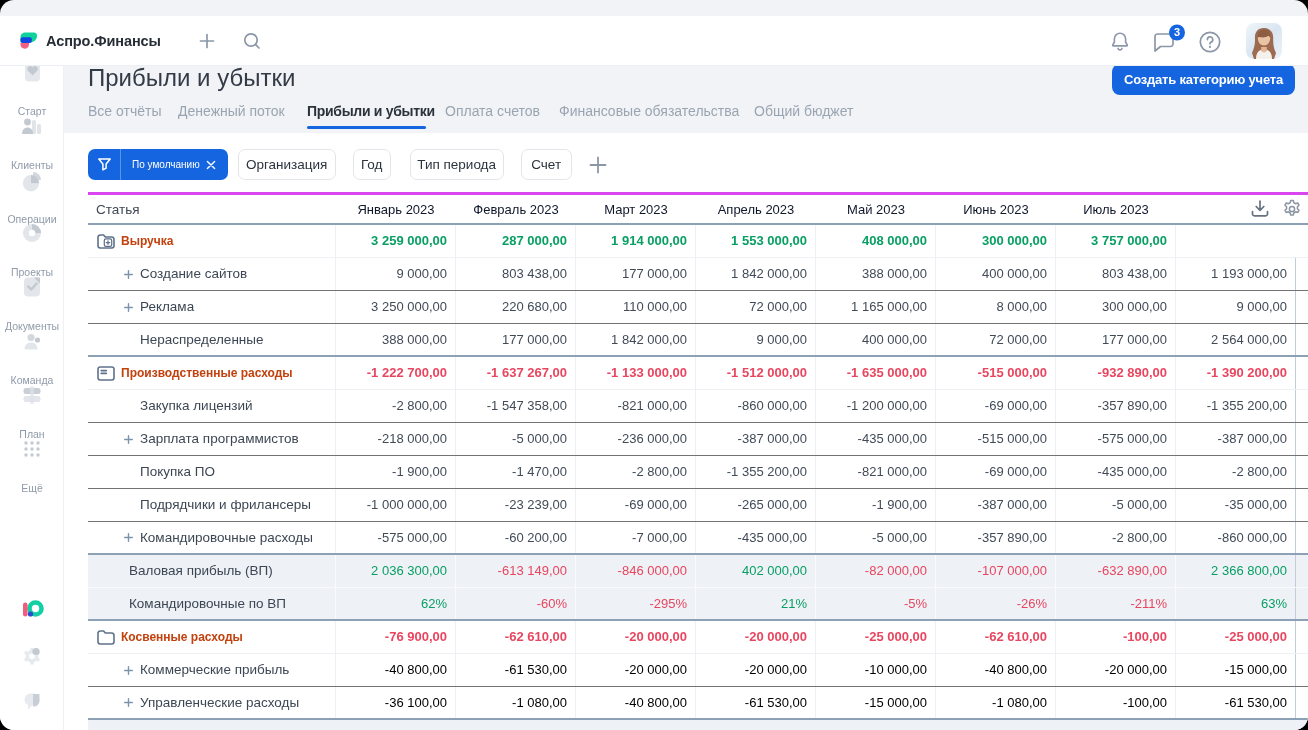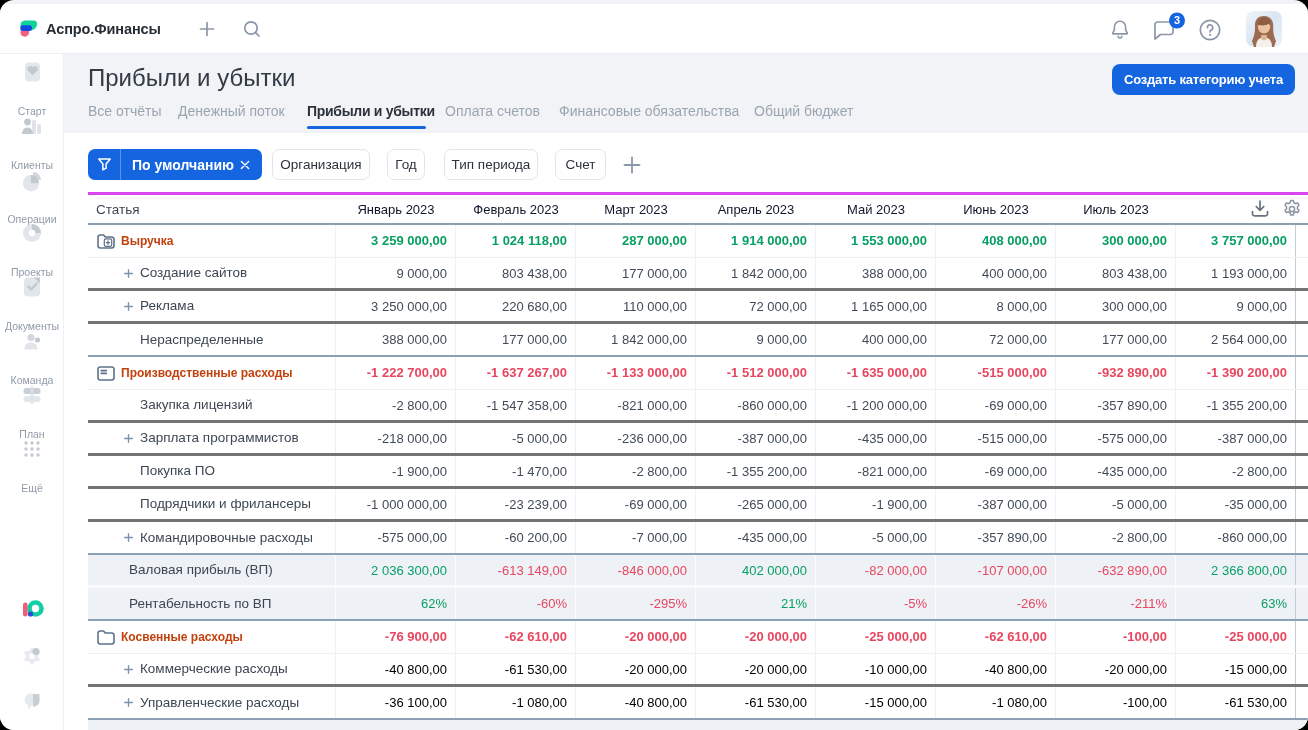--- a/index.html
+++ b/index.html
@@ -2,21 +2,21 @@
 <html lang="ru"><head>
 <meta charset="utf-8">
 <title>Аспро.Финансы</title>
 <style>
   * { margin:0; padding:0; box-sizing:border-box; }
   html,body { width:1308px; height:730px; background:#000; overflow:hidden; }
   body { font-family:"Liberation Sans", sans-serif; }
   .app { position:absolute; left:0; top:0; width:1308px; height:730px;
          border-radius:14px; overflow:hidden; background:#f1f3f6; }
   
-  .topbar { position:absolute; left:0; top:4px; width:1308px; height:50px;
+  .topbar { position:absolute; left:0; top:16px; width:1308px; height:50px;
             background:#fff; border-bottom:1px solid #eceff3; z-index:5; }
   .brand { position:absolute; left:46px; top:17px; font-size:14.5px; font-weight:700;
            color:#272e36; letter-spacing:-0.1px; }
   .tb-ic { position:absolute; }
   
   .sidebar { position:absolute; left:0; top:50px; width:64px; height:680px;
              background:#fff; border-right:1px solid #eef0f3; z-index:4; }
   .sb-item { position:absolute; left:0; width:64px; text-align:center; }
   .sb-item .lbl { display:block; margin-top:17px; font-size:10.5px; color:#909ba9; }
   
@@ -32,33 +32,33 @@
         background:#1565e0; border-radius:2px; }
   
   .card { position:absolute; left:64px; top:133px; width:1244px; height:597px;
           background:#fff; }
   
   .filters { position:absolute; left:24px; top:16px; height:31px; display:flex; align-items:stretch; }
   .pill { display:flex; align-items:center; background:#1565e0; border-radius:7px;
           color:#fff; margin-right:10px; }
   .pill .fseg { width:33px; display:flex; justify-content:center; align-items:center;
           border-right:1px solid rgba(255,255,255,.3); height:31px; }
-  .pill .ptxt { font-size:14px; font-weight:700; padding:0 6px 0 11px; }
+  .pill .ptxt { font-size:10px; font-weight:400; padding:0 6px 0 11px; }
   .pill .px { padding-right:12px; display:flex; align-items:center; }
   .fbtn { border:1px solid #e2e6eb; border-radius:7px; background:#fff; color:#2c333d;
           font-size:13.5px; text-align:center; line-height:29px; }
   .plusbtn { margin-left:17px; display:flex; align-items:center; }
   
   .table { position:absolute; left:24px; top:59px; width:1220px; }
   .trow { display:grid; grid-template-columns:248px repeat(8,120px) 1fr; }
   .trow > div { overflow:hidden; white-space:nowrap; }
   .thead { height:33px; border-top:3px solid #d946ef; border-bottom:2px solid #8ca0b6; }
   .thead > div { line-height:30px; font-size:13px; color:#0f172a; text-align:center; }
   .thead > div.st { text-align:left; padding-left:8px; color:#3f4854; font-size:13.5px; }
-  .r { height:33px; border-bottom:3px solid #737373; }
+  .r { height:33px; border-bottom:1px solid #737373; }
   .r > div { line-height:32px; font-size:14px; }
   .r > div.lab { display:flex; align-items:center; color:#3d4754; font-size:13.5px; }
   .r > div.v { text-align:right; padding-right:8px; color:#414b57;
                border-right:1px solid #edf0f4; font-size:13px; }
   .r > div.v:nth-child(9) { border-right-color:#c3ccd9; }
   .r > div.v:first-child, .trow > div.lab { border-right:1px solid #edf0f4; }
   .r > div.filler { border:none; }
   .r.sect { border-bottom:1px solid #eef0f4; }
   .r.sect > div.lab { font-weight:700; color:#c2410c; font-size:12px; }
   .r.sect > div.v { font-weight:700; }
@@ -279,21 +279,20 @@
 <div class="trow r sect">
   <div class="lab">
             <svg class="ic-sect" width="18" height="15" viewBox="0 0 18 15">
               <path d="M1 3.2 A2.2 2.2 0 0 1 3.2 1 H6.6 L8.3 3 H14.8 A2.2 2.2 0 0 1 17 5.2 V11.8 A2.2 2.2 0 0 1 14.8 14 H3.2 A2.2 2.2 0 0 1 1 11.8 Z" fill="none" stroke="#5f718a" stroke-width="1.6"></path>
               <rect x="7.3" y="4.9" width="7.4" height="7.4" rx="1.6" fill="#fff" stroke="#5f718a" stroke-width="1.25"></rect>
               <path d="M11 6.9 V10.3 M9.3 8.6 H12.7" stroke="#5f718a" stroke-width="1.25" stroke-linecap="round"></path>
             </svg>
             <span>Выручка</span>
           </div>
   <div class="v green">3&nbsp;259&nbsp;000,00</div>
-  <div class="v green">1&nbsp;024&nbsp;118,00</div>
   <div class="v green">287&nbsp;000,00</div>
   <div class="v green">1&nbsp;914&nbsp;000,00</div>
   <div class="v green">1&nbsp;553&nbsp;000,00</div>
   <div class="v green">408&nbsp;000,00</div>
   <div class="v green">300&nbsp;000,00</div>
   <div class="v green">3&nbsp;757&nbsp;000,00</div>
   <div class="filler"></div>
 </div>
 <div class="trow r">
   <div class="lab">
@@ -435,21 +434,21 @@
   <div class="v red">-613&nbsp;149,00</div>
   <div class="v red">-846&nbsp;000,00</div>
   <div class="v green">402&nbsp;000,00</div>
   <div class="v red">-82&nbsp;000,00</div>
   <div class="v red">-107&nbsp;000,00</div>
   <div class="v red">-632&nbsp;890,00</div>
   <div class="v green">2&nbsp;366&nbsp;800,00</div>
   <div class="filler"></div>
 </div>
 <div class="trow r thick gray">
-  <div class="lab sumlab">Рентабельность по ВП</div>
+  <div class="lab sumlab">Командировочные по ВП</div>
   <div class="v green">62%</div>
   <div class="v red">-60%</div>
   <div class="v red">-295%</div>
   <div class="v green">21%</div>
   <div class="v red">-5%</div>
   <div class="v red">-26%</div>
   <div class="v red">-211%</div>
   <div class="v green">63%</div>
   <div class="filler"></div>
 </div>
@@ -468,21 +467,21 @@
   <div class="v red">-62&nbsp;610,00</div>
   <div class="v red">-100,00</div>
   <div class="v red">-25&nbsp;000,00</div>
   <div class="filler"></div>
 </div>
 <div class="trow r semibold">
   <div class="lab">
             <svg class="plus9" width="9" height="9" viewBox="0 0 9 9">
               <path d="M4.5 .7 V8.3 M.7 4.5 H8.3" stroke="#7c93ad" stroke-width="1.4" stroke-linecap="round"></path>
             </svg>
-            <span>Коммерческие расходы</span>
+            <span>Коммерческие прибыль</span>
           </div>
   <div class="v">-40&nbsp;800,00</div>
   <div class="v">-61&nbsp;530,00</div>
   <div class="v">-20&nbsp;000,00</div>
   <div class="v">-20&nbsp;000,00</div>
   <div class="v">-10&nbsp;000,00</div>
   <div class="v">-40&nbsp;800,00</div>
   <div class="v">-20&nbsp;000,00</div>
   <div class="v">-15&nbsp;000,00</div>
   <div class="filler"></div>

